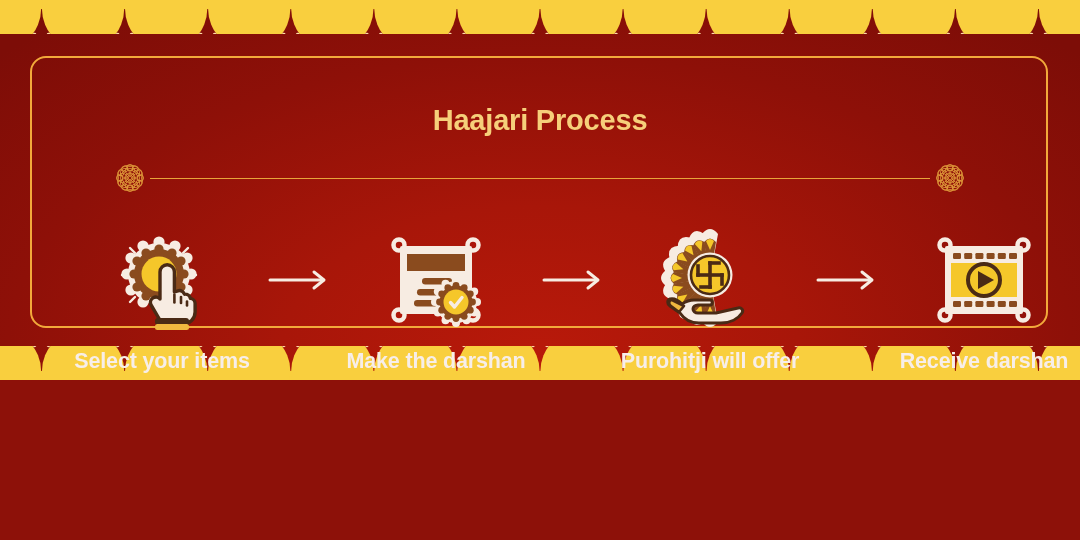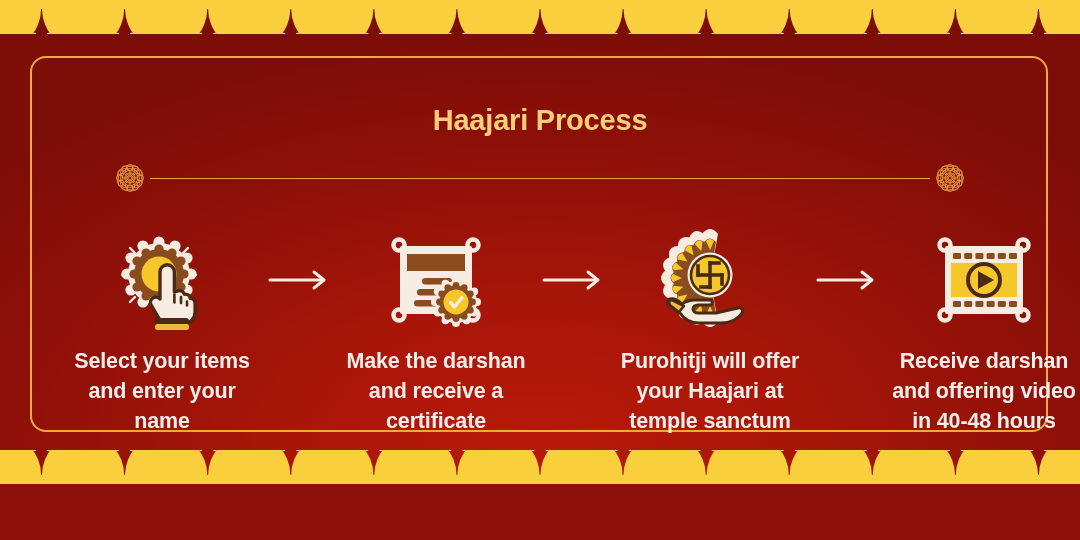--- a/index.html
+++ b/index.html
@@ -5,21 +5,21 @@
   * { margin:0; padding:0; box-sizing:border-box; }
   html,body { width:1080px; height:540px; }
   body{
     font-family:"Liberation Sans", sans-serif;
     background:#8d1109;
     overflow:hidden;
     position:relative;
   }
   #stage{
     position:absolute; inset:0;
-    width:1080px; height:484px;
+    width:1080px; height:380px;
     background:
       radial-gradient(ellipse 760px 420px at 50% 92%, #b8190a 0%, #a81609 34%, #8e1008 70%, #7d0d07 100%);
     overflow:hidden;
   }
 
   
   .scallop{
     position:absolute; left:0; width:1080px; height:34px;
     pointer-events:none;
   }

